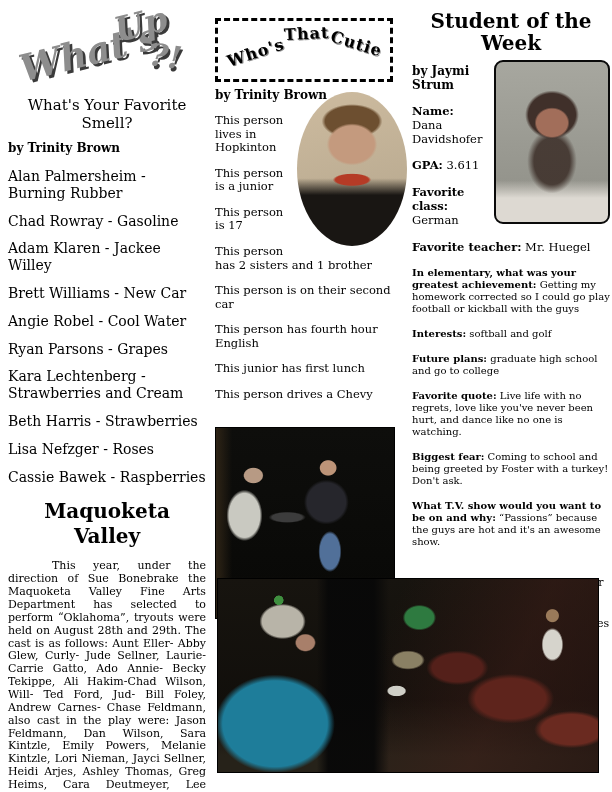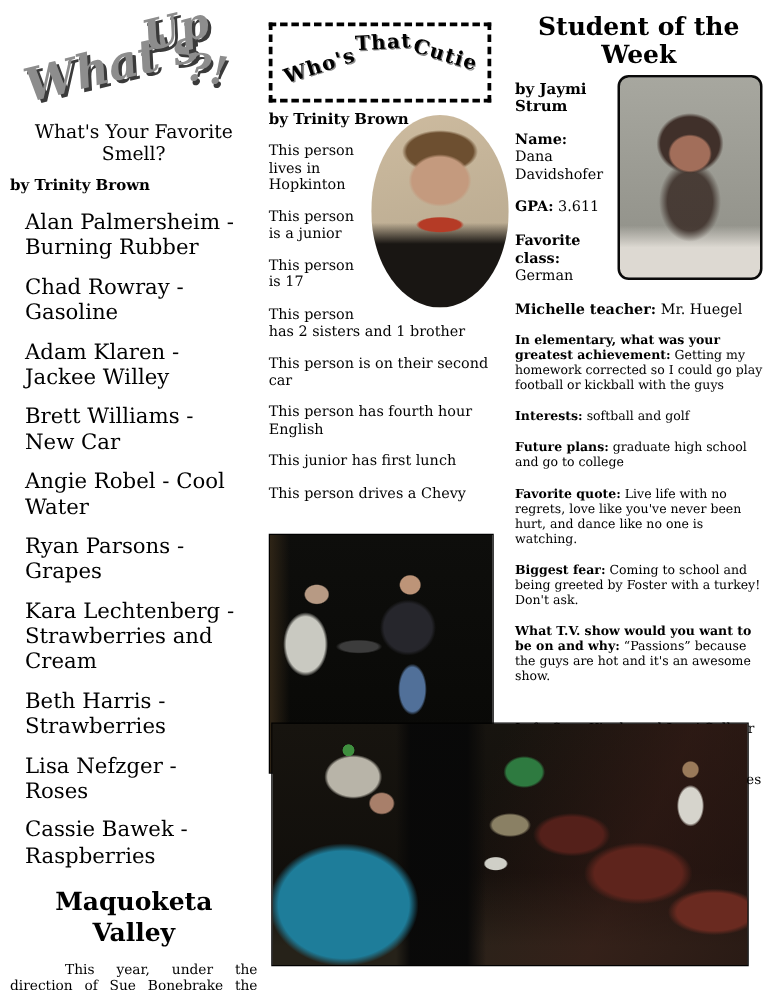--- a/index.html
+++ b/index.html
@@ -14,21 +14,21 @@
   
   .logo{position:relative;height:86px;}
   .logo span{position:absolute;font-weight:bold;font-style:italic;color:#8d8d8d;
              text-shadow:2px 3px 0 #3a3a3a;white-space:nowrap;}
   .logo-w1{left:10px;top:24px;font-size:37px;transform:rotate(-14deg);}
   .logo-w2{left:106px;top:-2px;font-size:34px;transform:rotate(-14deg);}
   .logo-w3{left:142px;top:32px;font-size:31px;transform:rotate(8deg);}
 
   .smell-title{font-weight:normal;font-size:15px;text-align:center;line-height:1.2;margin:4px 0 0;}
   .byline{font-weight:bold;font-size:12px;margin:9px 0 13px;}
-  .smell-list p{font-size:17px;margin:0 12px 11px;line-height:1.2;}
+  .smell-list p{font-size:14px;margin:0 0 11px;line-height:1.2;}
 
   .okla-title{font-weight:bold;font-size:20px;text-align:center;line-height:1.25;margin:14px 0 11px;}
   .okla-body{font-size:11px;line-height:1.17;text-align:justify;text-indent:44px;margin:0;}
 
   
   .cutie-box{position:relative;width:172px;height:58px;border:3px dashed #000;margin:8px 0 6px;}
   .cutie-box span{position:absolute;font-weight:bold;font-size:16px;letter-spacing:1px;
                   text-shadow:1px 1px 0 #8a8a8a;white-space:nowrap;}
   .cutie-w1{left:8px;top:22px;transform:rotate(-18deg);}
   .cutie-w2{left:66px;top:3px;transform:rotate(-3deg);}
@@ -165,21 +165,21 @@
     <div class="sotw-title">Student of the Week</div>
 
     <div class="sotw">
       <div class="girl-photo"></div>
 
       <p class="sotw-byline">by Jaymi Strum</p>
 
       <p class="info"><b>Name:</b><span> Dana Davidshofer</span></p>
       <p class="info"><b>GPA:</b><span> 3.611</span></p>
       <p class="info"><b>Favorite class:</b><span> German</span></p>
-      <p class="info"><b>Michelle teacher:</b><span> Mr. Huegel</span></p>
+      <p class="info"><b>Favorite teacher:</b><span> Mr. Huegel</span></p>
 
       <p class="qa"><b>In elementary, what was your greatest achievement:</b><span> Getting my homework corrected so I could go play football or kickball with the guys</span></p>
       <p class="qa"><b>Interests:</b><span> softball and golf</span></p>
       <p class="qa"><b>Future plans:</b><span> graduate high school and go to college</span></p>
       <p class="qa"><b>Favorite quote:</b><span> Live life with no regrets, love like you've never been hurt, and dance like no one is watching.</span></p>
       <p class="qa"><b>Biggest fear:</b><span> Coming to school and being greeted by Foster with a turkey! Don't ask.</span></p>
       <p class="qa"><b>What T.V. show would you want to be on and why:</b><span> “Passions” because the guys are hot and it's an awesome show.</span></p>
 
       <div class="captions">
         <p>Left: Sara Kinzle and Jayci Sellner rehearse for the play.</p>

